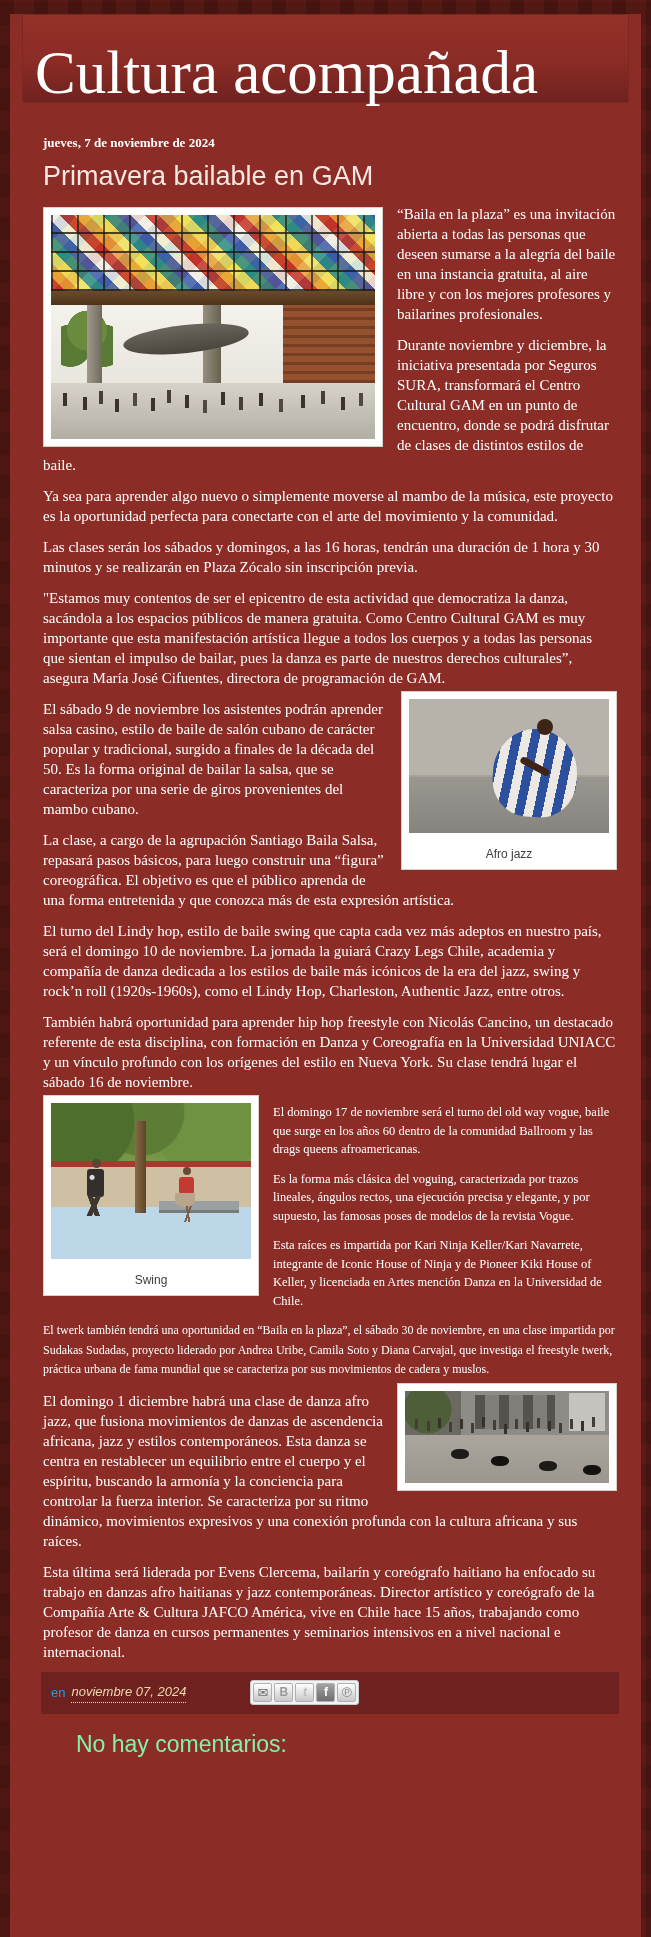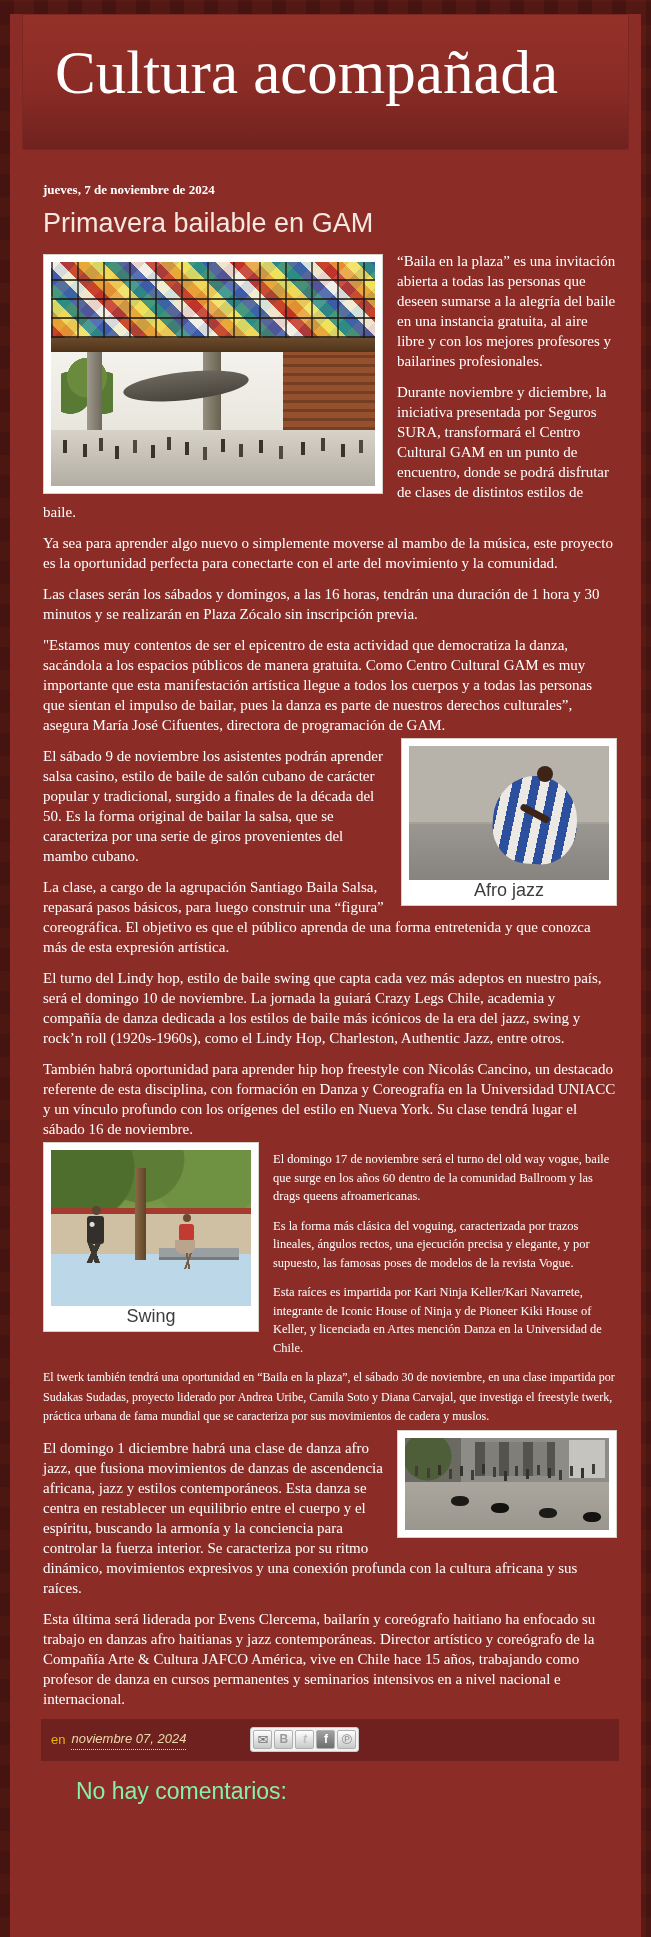--- a/index.html
+++ b/index.html
@@ -12,24 +12,24 @@
     background-image:
       repeating-linear-gradient(90deg, rgba(0,0,0,.16) 0 14px, transparent 14px 34px),
       repeating-linear-gradient(0deg, rgba(126,33,27,.22) 0 20px, transparent 20px 43px);
   }
   .column {
     width: 631px; min-height: 1923px; margin: 14px auto 0 auto;
     background: #8b2c26;
   }
   
   .masthead {
-    margin: 9px 12px 0 12px; height: 136px;
+    margin: 9px 12px 0 12px; height: 89px;
     border: 1px solid #7c2722;
     background: linear-gradient(180deg, #943129 0%, #8a2b25 55%, #6f221f 100%);
-    padding: 24px 0 0 32px;
+    padding: 24px 0 0 12px;
   }
   .blog-title {
     font-family: "Liberation Serif", "DejaVu Serif", serif;
     font-size: 61px; font-weight: 400; color: #ffffff; line-height: 1.1;
     letter-spacing: 0; white-space: nowrap; text-decoration: none; display: inline-block;
   }
   
   .date-header {
     margin: 32px 24px 0 33px;
     font-family: Liberation Serif, serif;
@@ -47,23 +47,23 @@
 
   
   .photo-frame {
     background: #ffffff; padding: 7px; border: 1px solid #d6d0c8; display: block;
   }
   .float-left  { float: left;  margin: 3px 14px 8px 0; }
   .float-right { float: right; margin: 3px 0 8px 14px; }
   .photo { position: relative; overflow: hidden; display: block; }
   .photo * { position: absolute; }
   .photo-caption {
-    display: block; margin-top: 3px; text-align: center;
+    display: block; margin-top: 14px; text-align: center;
     font-family: "Liberation Sans", "DejaVu Sans", sans-serif;
-    font-size: 18px; line-height: 15px; color: #3d3d3d;
+    font-size: 12px; line-height: 15px; color: #3d3d3d;
   }
 
   
   .ph1 { width: 324px; height: 224px; background: #efede7; }
   .ph1 .glass { left:0; top:0; width:100%; height:76px;
     background:
       repeating-linear-gradient(0deg, rgba(28,24,18,.78) 0 2px, transparent 2px 19px),
       repeating-linear-gradient(90deg, rgba(28,24,18,.68) 0 2px, transparent 2px 26px),
       repeating-linear-gradient(45deg, rgba(195,52,40,.85) 0 10px, rgba(233,160,52,.85) 10px 20px, rgba(242,226,92,.85) 20px 30px, rgba(44,140,130,.85) 30px 40px, rgba(62,92,170,.85) 40px 50px, rgba(242,240,230,.85) 50px 60px),
       repeating-linear-gradient(-45deg, #b3302c 0 12px, #e0a23c 12px 24px, #2d8f88 24px 36px, #e8dc55 36px 48px, #39589f 48px 60px, #efece2 60px 72px);
@@ -150,21 +150,21 @@
   .ph4 .bags { left:46px; top:58px; width:18px; height:10px; border-radius:45%; background:#1d1b18;
     box-shadow: 40px 7px 0 0 #14120f, 88px 12px 0 0 #1d1b18, 132px 16px 0 0 #14120f; }
 
   
   .post-footer {
     clear: both; margin: 10px 0 0 -2px; width: 578px; height: 42px;
     background: #6e211e;
     display: flex; align-items: center; padding: 0 10px;
     font-family: "Liberation Sans", "DejaVu Sans", sans-serif; font-size: 13px;
   }
-  .byline-prefix { color: #eab308; margin-right: 6px; }
+  .byline-prefix { color: #0ea5e9; margin-right: 6px; }
   .timestamp-link { color: #ecd9ab; text-decoration: none; border-bottom: 1px dotted #ecd9ab; cursor: pointer; font-style: italic; }
   .share-strip {
     margin-left: 64px; display: flex; gap: 2px; align-items: center;
     background: #f2f2f2; border: 1px solid #cccccc; border-radius: 3px; padding: 2px;
   }
   .share-btn {
     width: 19px; height: 19px; border: 1px solid #b0b0b0; border-radius: 2px;
     background: linear-gradient(180deg, #ffffff, #c8c8c8);
     font: bold 12px/17px "Liberation Sans", "DejaVu Sans", sans-serif;
     text-align: center; color: #858585; cursor: pointer; display: block;

